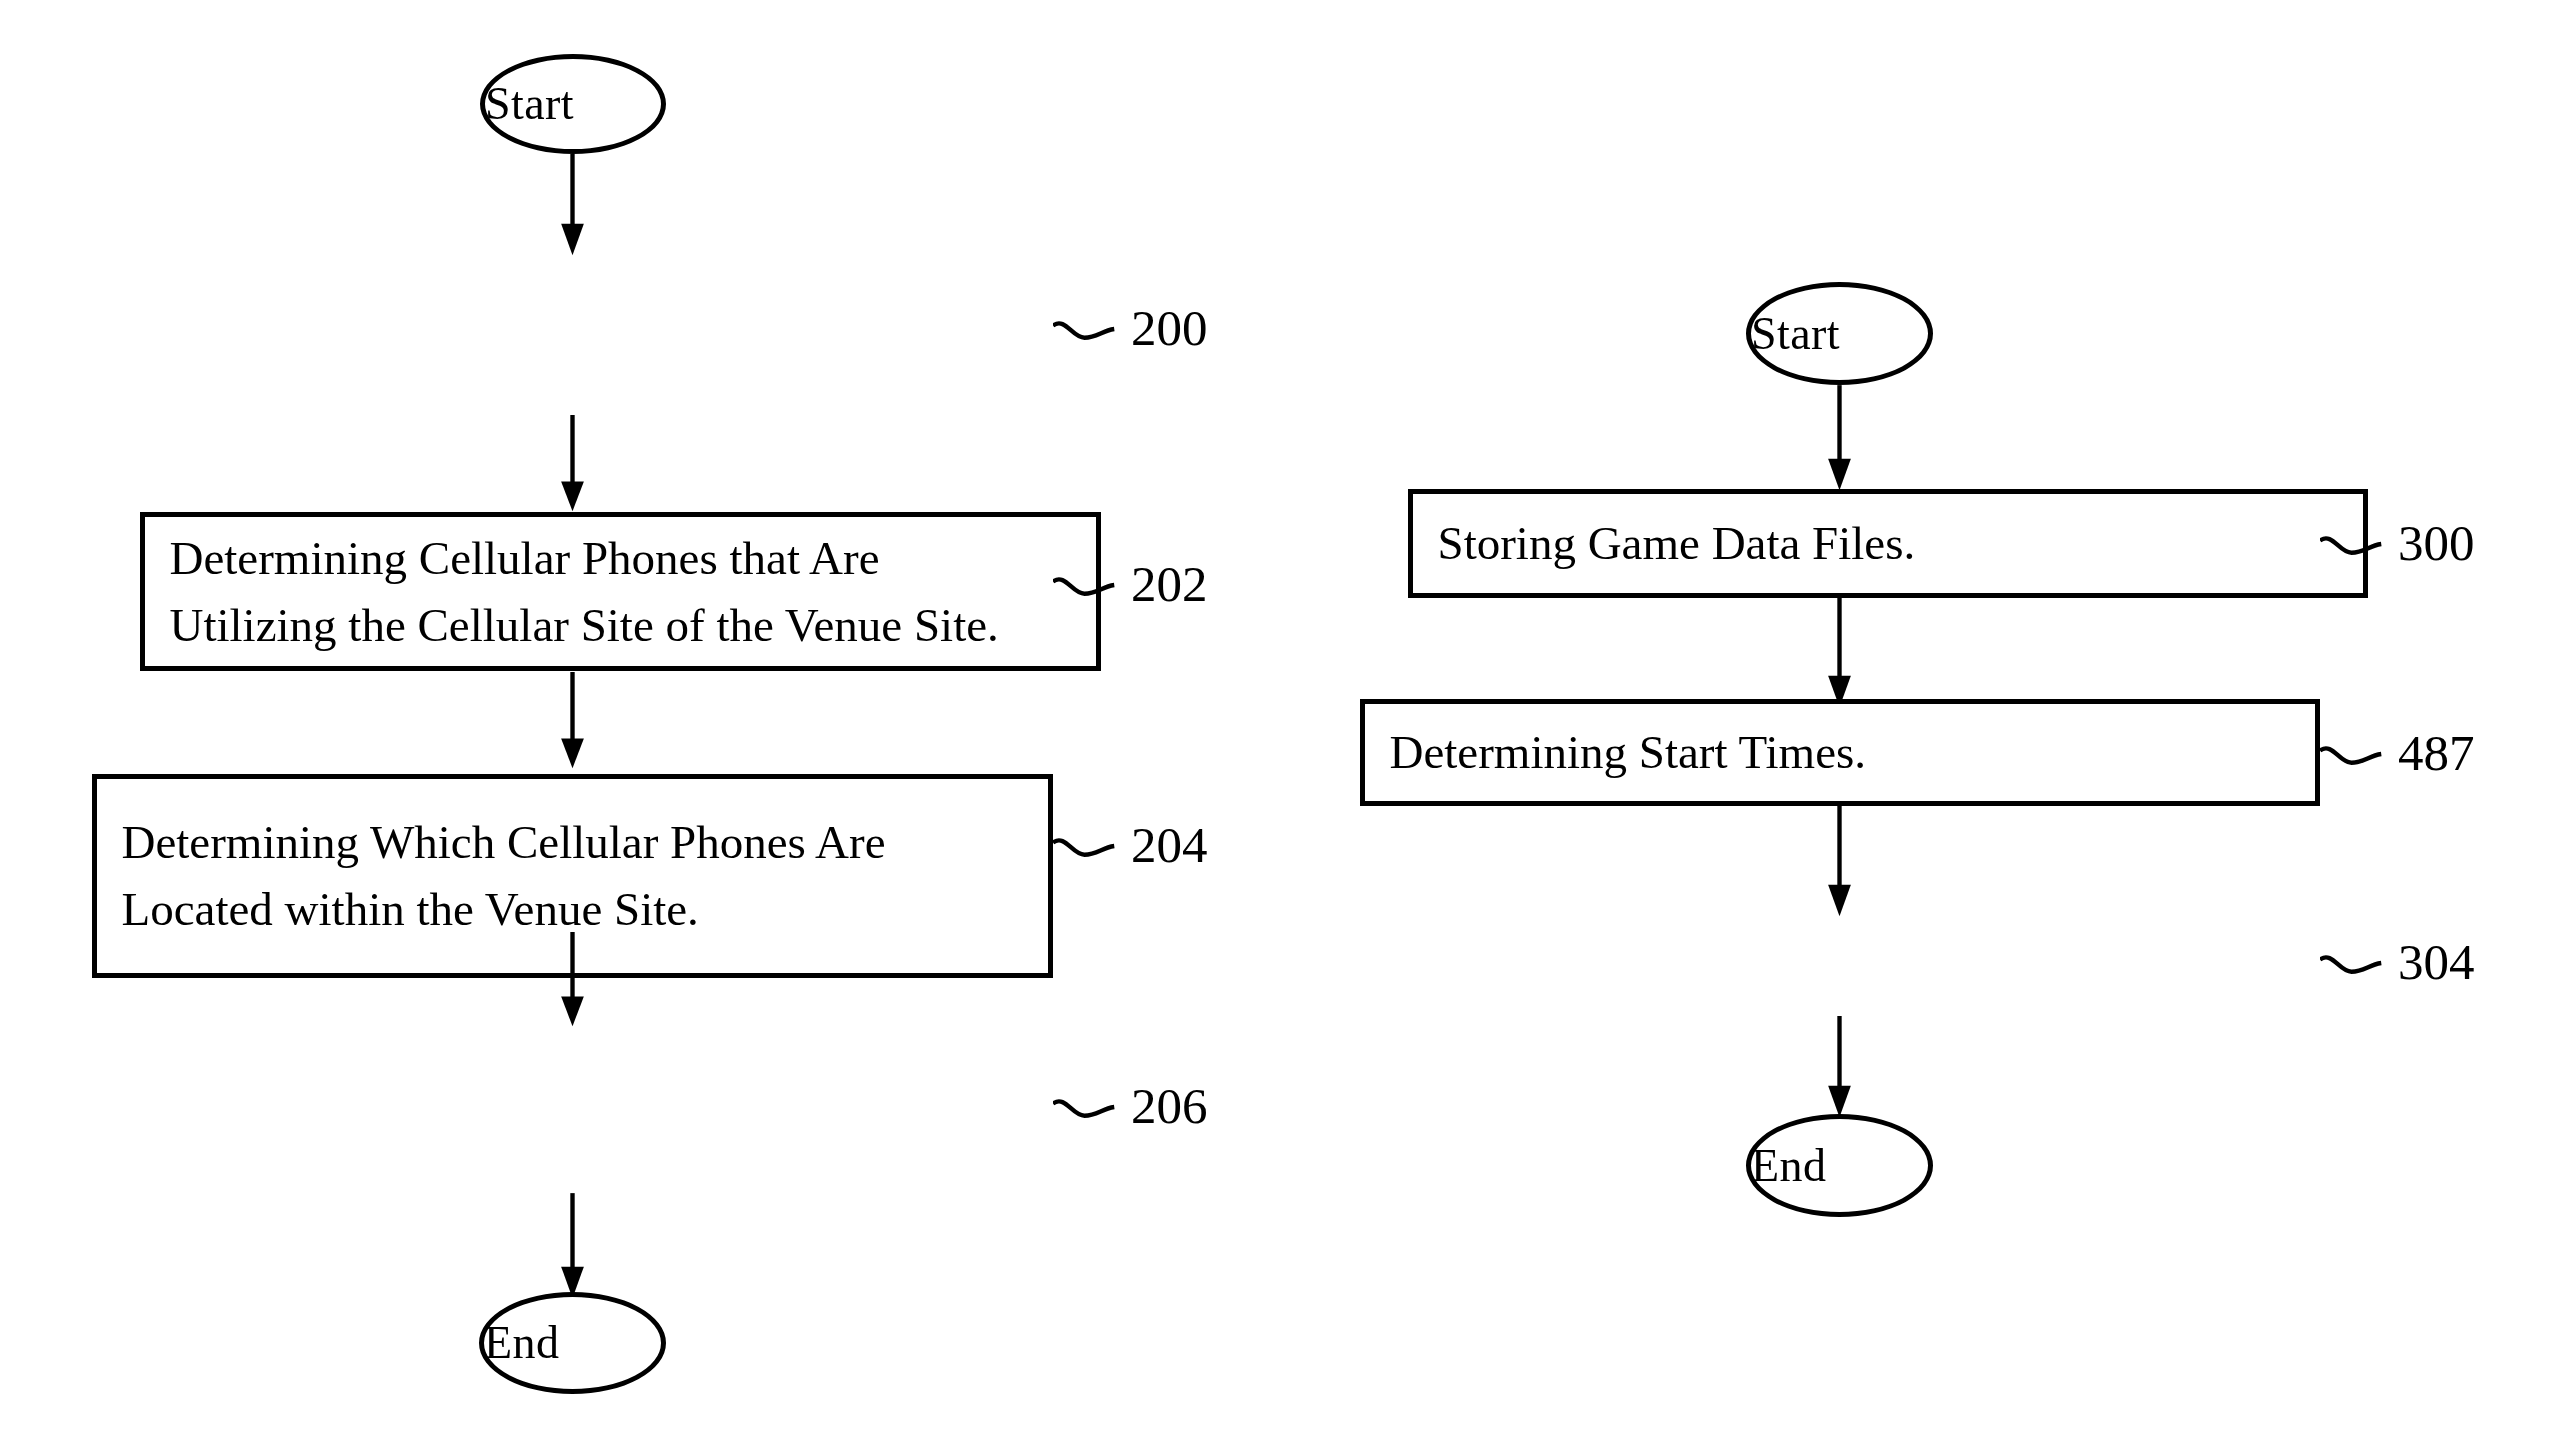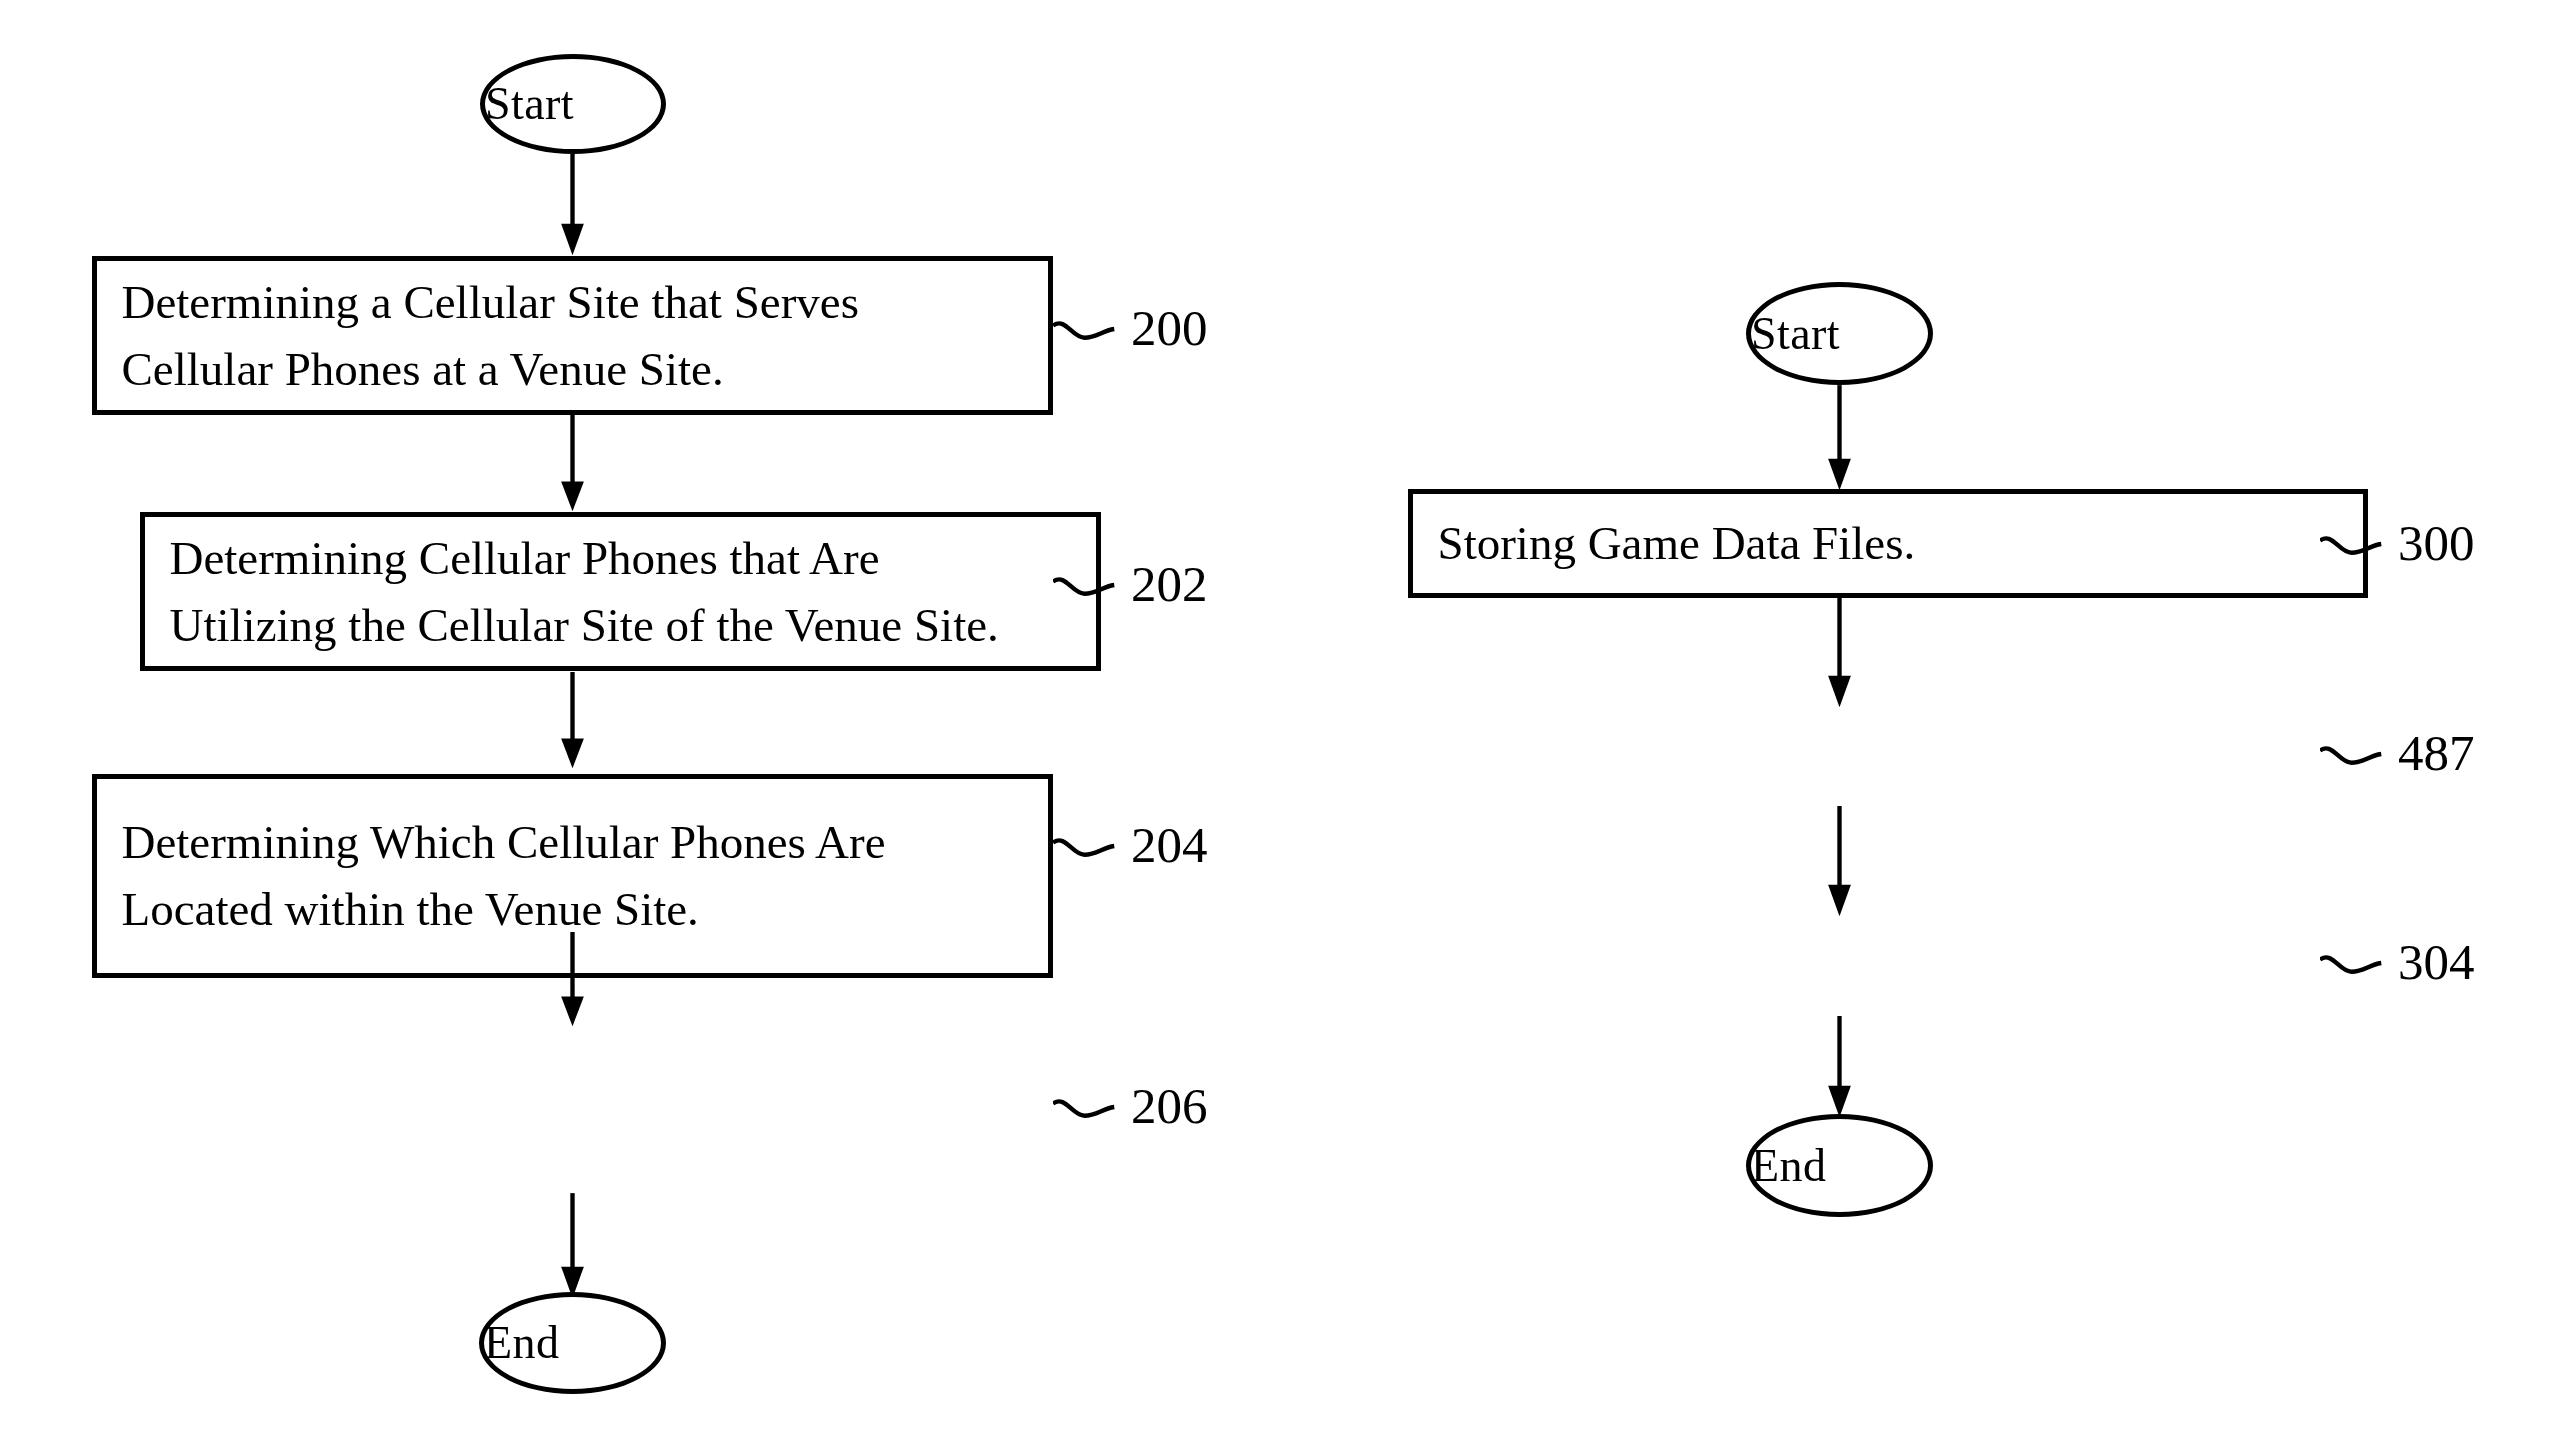--- a/index.html
+++ b/index.html
@@ -85,24 +85,20 @@
     <span>Start</span>
   </div>
 
   <div class="connector" style="left:555px; top:154px; width:35px; height:103px;">
     <svg width="35" height="103" viewBox="0 0 40 118">
       <line x1="20" y1="0" x2="20" y2="96" stroke="#000" stroke-width="5"></line>
       <polygon points="20,116 7,80 33,80" fill="#000"></polygon>
     </svg>
   </div>
 
-  <div class="process" style="left:92px; top:256px; width:961px; height:159px;">
-    <div class="proc-text">Determining a Cellular Site that Serves
-Cellular Phones at a Venue Site.</div>
-  </div>
   <div class="ref" style="left:1053px; top:298px; height:61px;">
     <svg class="ref-squiggle" width="77" height="42" viewBox="0 0 88 48">
       <path d="M0,20 C14,10 22,34 36,34 C50,34 56,26 70,24" fill="none" stroke="#000" stroke-width="5"></path>
     </svg>
     <span class="ref-num">200</span>
   </div>
 
   <div class="connector" style="left:555px; top:415px; width:35px; height:98px;">
     <svg width="35" height="98" viewBox="0 0 40 112">
       <line x1="20" y1="0" x2="20" y2="92" stroke="#000" stroke-width="5"></line>
@@ -185,20 +181,23 @@
     <span class="ref-num">300</span>
   </div>
 
   <div class="connector" style="left:1822px; top:597px; width:35px; height:112px;">
     <svg width="35" height="112" viewBox="0 0 40 128">
       <line x1="20" y1="0" x2="20" y2="106" stroke="#000" stroke-width="5"></line>
       <polygon points="20,126 7,90 33,90" fill="#000"></polygon>
     </svg>
   </div>
 
+  <div class="process" style="left:1360px; top:699px; width:960px; height:107px;">
+    <div class="proc-text">Determining Start Times.</div>
+  </div>
   <div class="ref" style="left:2320px; top:723px; height:61px;">
     <svg class="ref-squiggle" width="77" height="42" viewBox="0 0 88 48">
       <path d="M0,20 C14,10 22,34 36,34 C50,34 56,26 70,24" fill="none" stroke="#000" stroke-width="5"></path>
     </svg>
     <span class="ref-num">487</span>
   </div>
 
   <div class="connector" style="left:1822px; top:806px; width:35px; height:112px;">
     <svg width="35" height="112" viewBox="0 0 40 128">
       <line x1="20" y1="0" x2="20" y2="106" stroke="#000" stroke-width="5"></line>

